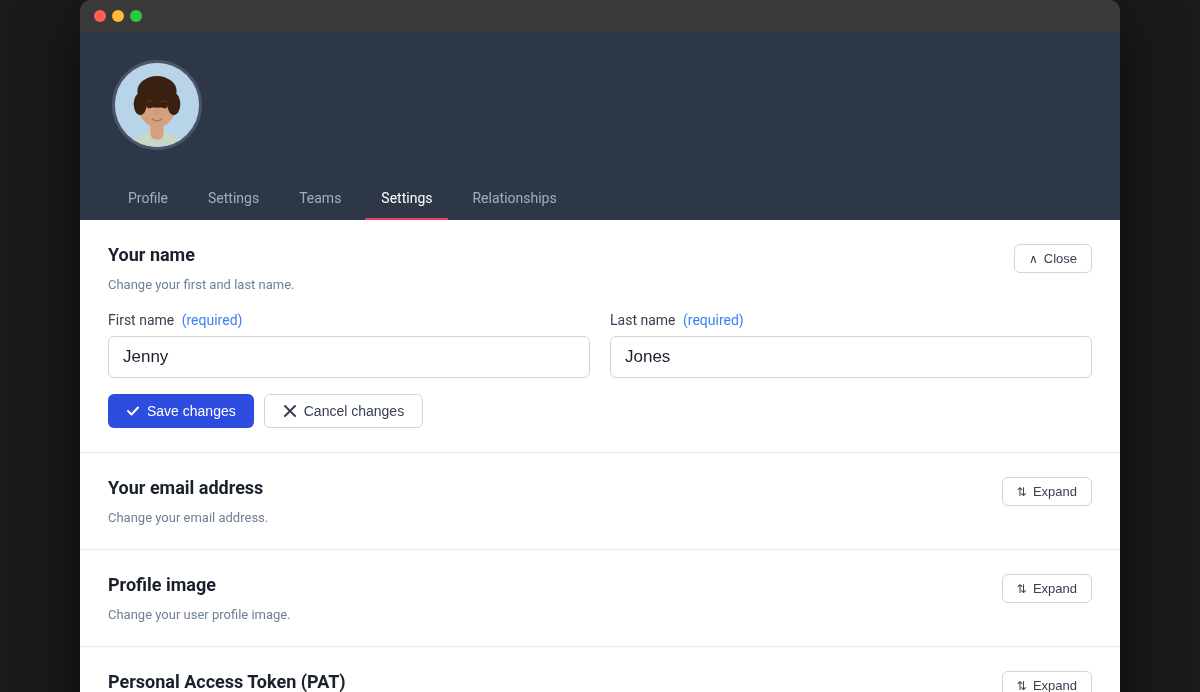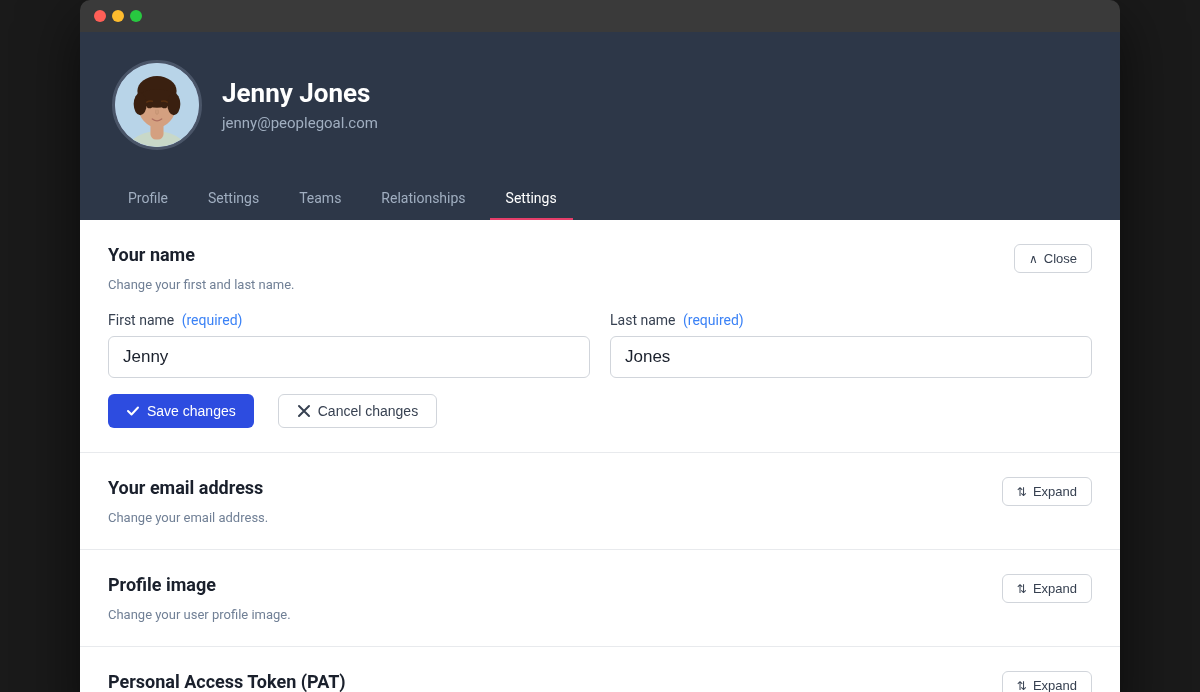--- a/index.html
+++ b/index.html
@@ -194,21 +194,21 @@
       border: 1px solid #d1d5db;
       border-radius: 6px;
       font-size: 17px;
       color: #1a202c;
       background: #ffffff;
       outline: none;
     }
 
     .btn-row {
       display: flex;
-      gap: 24px;
+      gap: 10px;
       margin-top: 16px;
     }
 
     .btn-save {
       display: flex;
       align-items: center;
       gap: 7px;
       padding: 9px 18px;
       background: #2d4ce0;
       color: #ffffff;
@@ -298,32 +298,28 @@
 
             <ellipse cx="37" cy="46" rx="3" ry="2.5" fill="#3a2010"></ellipse>
             <ellipse cx="53" cy="46" rx="3" ry="2.5" fill="#3a2010"></ellipse>
 
             <path d="M44 50 Q43 55 45 55 Q47 55 46 50" stroke="#c09070" stroke-width="1" fill="none"></path>
 
             <path d="M40 60 Q45 64 50 60" stroke="#b07060" stroke-width="1.5" fill="none" stroke-linecap="round"></path>
           </g>
         </svg>
       </div>
-      <div class="header-info">
-        <h1>Jenny Jones</h1>
-        <p>jenny@peoplegoal.com</p>
-      </div>
     </div>
 
     <div class="tabs">
       <div class="tab">Profile</div>
       <div class="tab">Settings</div>
       <div class="tab">Teams</div>
+      <div class="tab active">Settings</div>
       <div class="tab">Relationships</div>
-      <div class="tab active">Settings</div>
     </div>
   </div>
 
   <div class="main-content">
 
     <div class="section">
       <div class="section-header">
         <div>
           <div class="section-title">Your name</div>
         </div>

